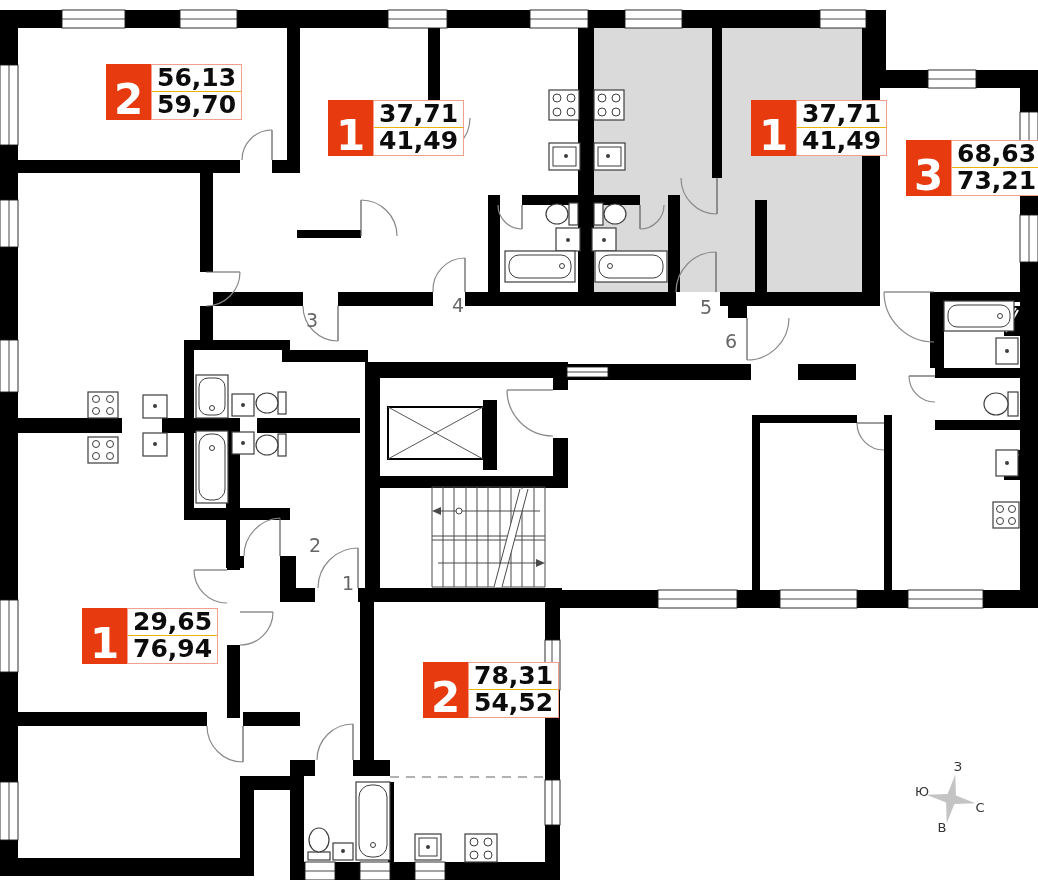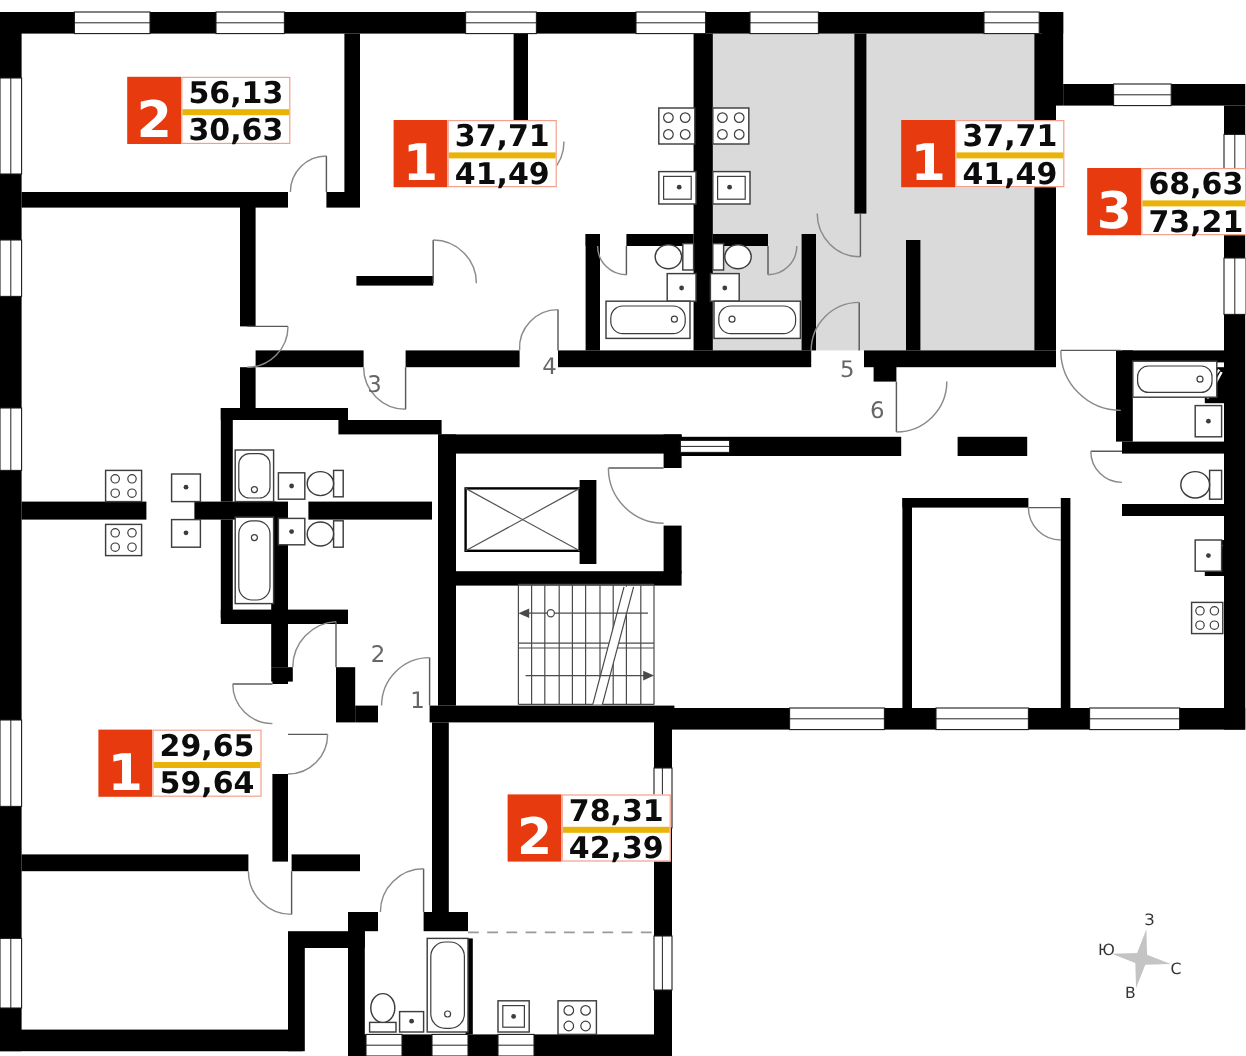--- a/index.html
+++ b/index.html
@@ -13,21 +13,21 @@
   .door{fill:none;stroke:#8a8a8a;stroke-width:1.2;}
   .leaf{stroke:#5a5a5a;stroke-width:1.2;}
   .stair{stroke:#4a4a4a;stroke-width:1;}
   .dnum{font-size:19px;fill:#666;text-anchor:middle;}
   .cletter{font-size:13px;fill:#333;text-anchor:middle;}
   .badge{position:absolute;display:flex;height:56px;z-index:6;cursor:pointer;}
   .badge-num{width:45px;background:var(--badge-color,#E73B0F);color:#fff;font-size:42px;font-weight:700;
     display:flex;align-items:flex-end;justify-content:center;line-height:0.92;}
   .badge-areas{display:flex;flex-direction:column;border:1px solid #F2A08C;background:#fff;}
   .badge-area{font-size:25px;font-weight:700;color:#0c0c0c;line-height:26px;padding:0 5px;white-space:nowrap;}
-  .badge-area:first-child{border-bottom:5px solid #eab308;}
+  .badge-area:first-child{border-bottom:1px solid #eab308;}
 </style>
 </head>
 <body>
 
 <div class="plan">
 
 <svg width="1038" height="880" viewBox="0 0 1038 880">
 
   <rect x="578" y="28" width="302" height="264" fill="#DADADA"></rect>
 
@@ -414,21 +414,21 @@
     <text class="cletter" x="922" y="796">Ю</text>
     <text class="cletter" x="980" y="812">С</text>
     <text class="cletter" x="942" y="832">В</text>
   </g>
 </svg>
 
   <div class="badge" style="left:106px;top:64px">
     <div class="badge-num">2</div>
     <div class="badge-areas">
       <div class="badge-area">56,13</div>
-      <div class="badge-area">30,63</div>
+      <div class="badge-area">59,70</div>
     </div>
   </div>
   <div class="badge" style="left:328px;top:100px">
     <div class="badge-num">1</div>
     <div class="badge-areas">
       <div class="badge-area">37,71</div>
       <div class="badge-area">41,49</div>
     </div>
   </div>
   <div class="badge" style="left:751px;top:100px">
@@ -442,23 +442,23 @@
     <div class="badge-num">3</div>
     <div class="badge-areas">
       <div class="badge-area">68,63</div>
       <div class="badge-area">73,21</div>
     </div>
   </div>
   <div class="badge" style="left:82px;top:608px">
     <div class="badge-num">1</div>
     <div class="badge-areas">
       <div class="badge-area">29,65</div>
-      <div class="badge-area">59,64</div>
+      <div class="badge-area">76,94</div>
     </div>
   </div>
   <div class="badge" style="left:423px;top:662px">
     <div class="badge-num">2</div>
     <div class="badge-areas">
       <div class="badge-area">78,31</div>
-      <div class="badge-area">42,39</div>
+      <div class="badge-area">54,52</div>
     </div>
   </div>
 </div>
 
 </body></html>

